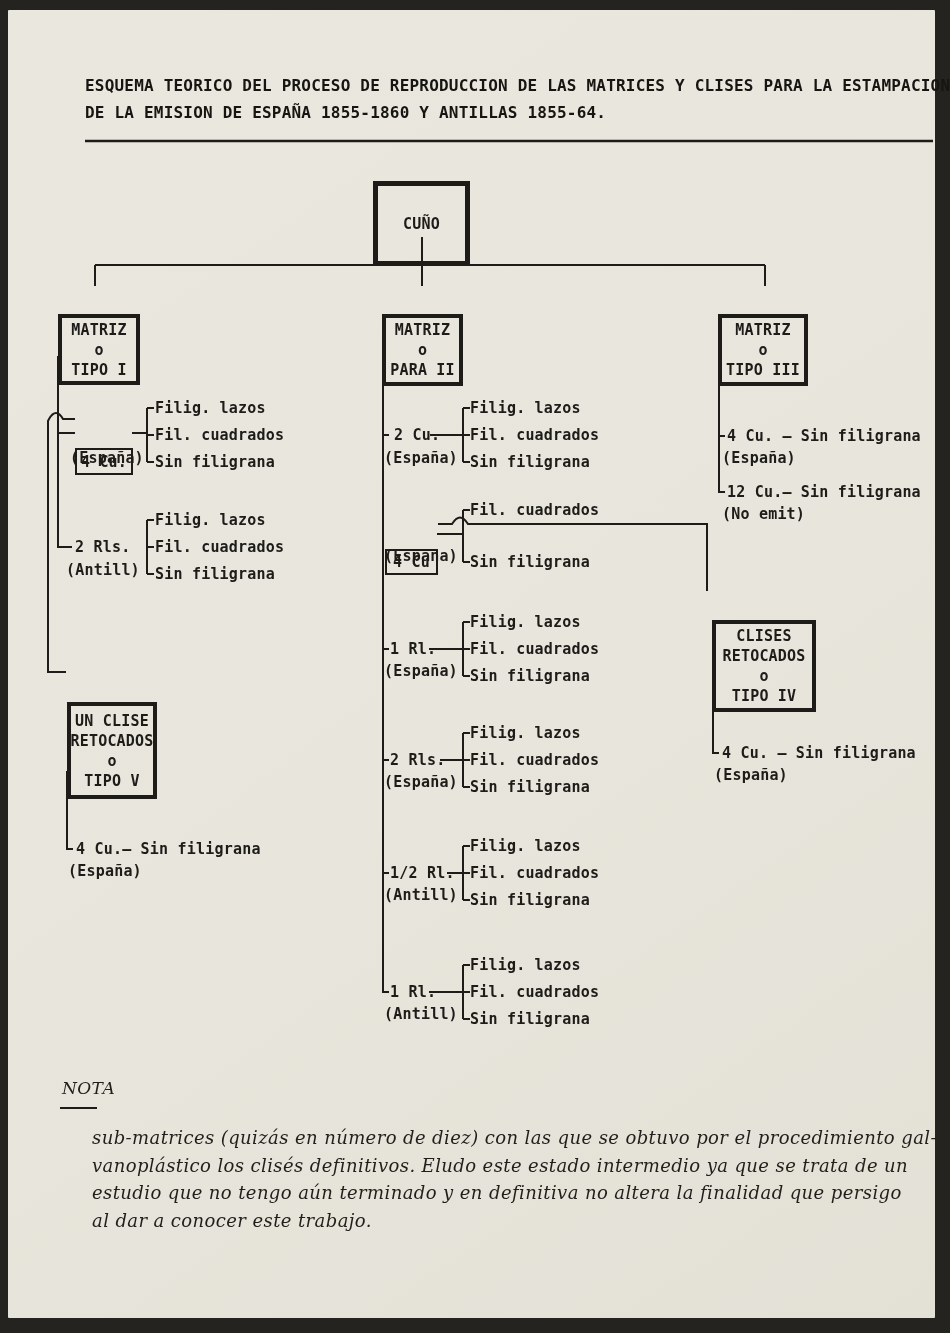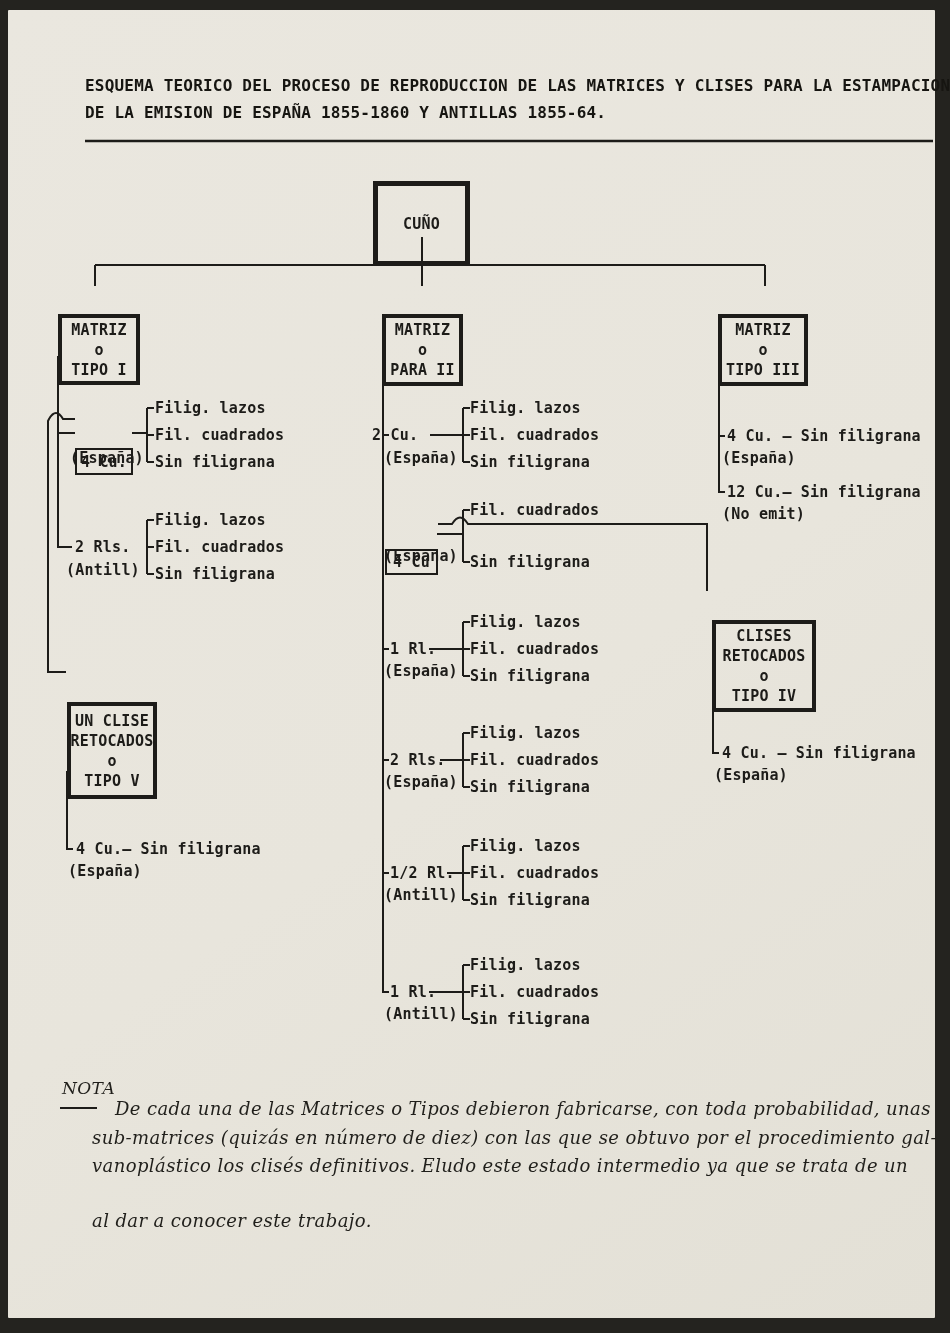--- a/index.html
+++ b/index.html
@@ -127,21 +127,21 @@
 
   <div class="box" style="left:67px;top:674px;width:90px;height:97px">
     <span>UN CLISE</span>
     <span>RETOCADOS</span>
     <span>o</span>
     <span>TIPO V</span>
   </div>
   <div class="t" style="left:76px;top:839px">4 Cu.— Sin filigrana</div>
   <div class="t" style="left:68px;top:861px">(España)</div>
 
-  <div class="t" style="left:372px;top:425px">2 Cu.</div>
+  <div class="t" style="left:394px;top:425px">2 Cu.</div>
   <div class="t" style="left:384px;top:448px">(España)</div>
   <div class="t" style="left:470px;top:398px">Filig. lazos</div>
   <div class="t" style="left:470px;top:425px">Fil. cuadrados</div>
   <div class="t" style="left:470px;top:452px">Sin filigrana</div>
 
   <div class="box thin" style="left:385px;top:521px;width:53px;height:26px">
     <span>4 Cu</span>
   </div>
   <div class="t" style="left:384px;top:546px">(España)</div>
   <div class="t" style="left:470px;top:500px">Fil. cuadrados</div>
@@ -179,17 +179,17 @@
   <div class="box" style="left:712px;top:592px;width:104px;height:92px">
     <span>CLISES</span>
     <span>RETOCADOS</span>
     <span>o</span>
     <span>TIPO IV</span>
   </div>
   <div class="t" style="left:722px;top:743px">4 Cu. — Sin filigrana</div>
   <div class="t" style="left:714px;top:765px">(España)</div>
 
   <div class="n head" style="left:62px;top:1076px">NOTA</div>
-  <div class="n" style="left:115px;top:1097px">De cada una de las Matrices o Tipos debieron fabricarse, con toda probabilidad, unas</div>
   <div class="n" style="left:92px;top:1126px">sub-matrices (quizás en número de diez) con las que se obtuvo por el procedimiento gal-</div>
   <div class="n" style="left:92px;top:1154px">vanoplástico los clisés definitivos. Eludo este estado intermedio ya que se trata de un</div>
+  <div class="n" style="left:92px;top:1181px">estudio que no tengo aún terminado y en definitiva no altera la finalidad que persigo</div>
   <div class="n" style="left:92px;top:1209px">al dar a conocer este trabajo.</div>
 </div>
 
 </body></html>

